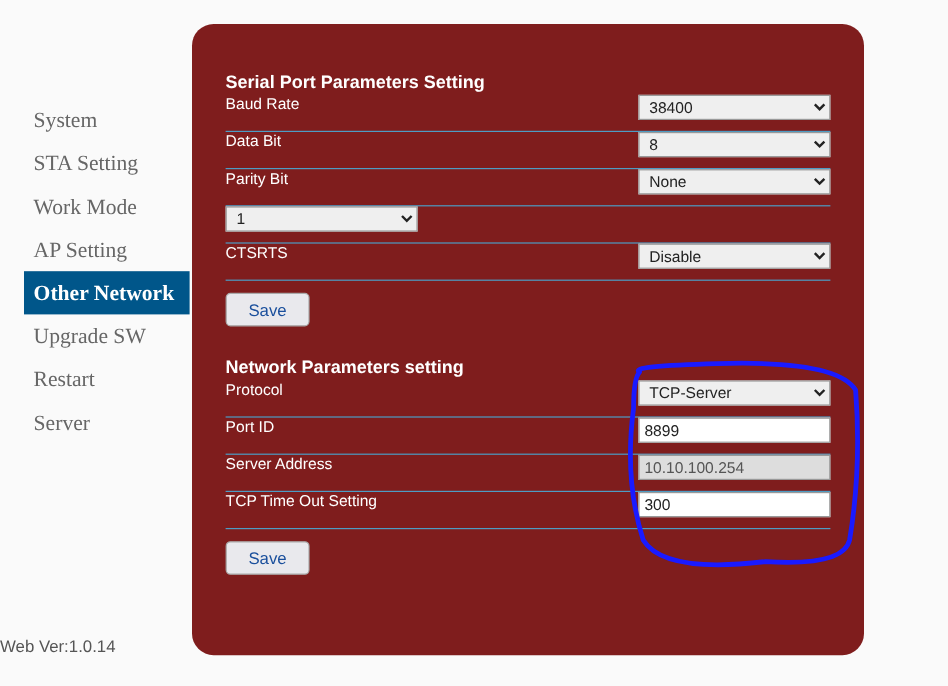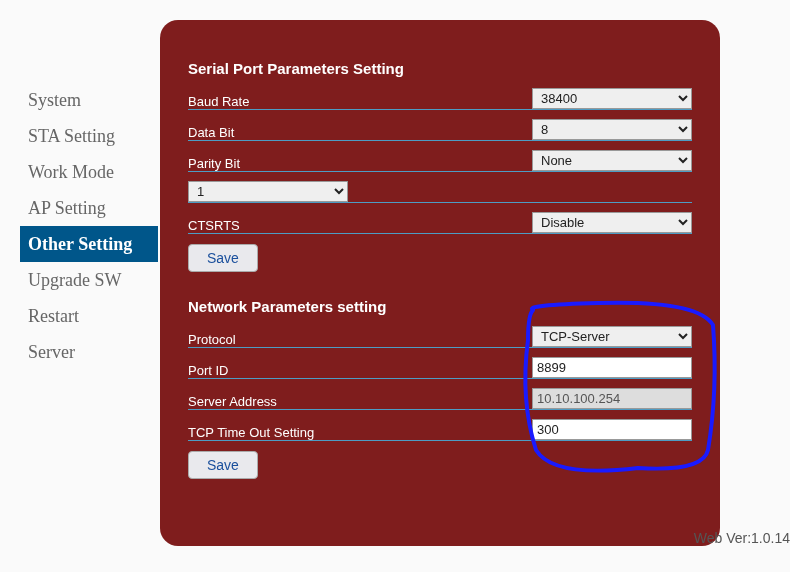--- a/index.html
+++ b/index.html
@@ -42,21 +42,21 @@
     padding: 40px 28px 20px 28px;
     color: #fff;
   }
   .section-title {
     font-size: 15px;
     font-weight: bold;
     margin-bottom: 2px;
   }
   .row {
     display: flex;
-    align-items: flex-end;
+    align-items: flex-start;
     border-bottom: 1px solid #4d9cc4;
     height: 31px;
   }
   .row-label {
     flex: 1;
     font-size: 13px;
     color: #fff;
   }
   .row-control {
     width: 160px;
@@ -93,39 +93,39 @@
     cursor: pointer;
   }
   .gap {
     height: 26px;
   }
   .footer {
     position: absolute;
     left: 0;
     top: 530px;
     width: 790px;
-    text-align: right;
+    text-align: left;
     color: #555;
     font-size: 14px;
   }
   .annot {
     position: absolute;
     pointer-events: none;
   }
   .annot svg { overflow: visible; }
 </style>
 </head>
 <body>
 
 <div class="sidebar">
   <div class="sidebar-item">System</div>
   <div class="sidebar-item">STA Setting</div>
   <div class="sidebar-item">Work Mode</div>
   <div class="sidebar-item">AP Setting</div>
-  <div class="sidebar-item active">Other Setting</div>
+  <div class="sidebar-item active">Other Network</div>
   <div class="sidebar-item">Upgrade SW</div>
   <div class="sidebar-item">Restart</div>
   <div class="sidebar-item">Server</div>
 </div>
 
 <div class="panel">
 
   <div class="section-title">Serial Port Parameters Setting</div>
 
   <div class="row">

